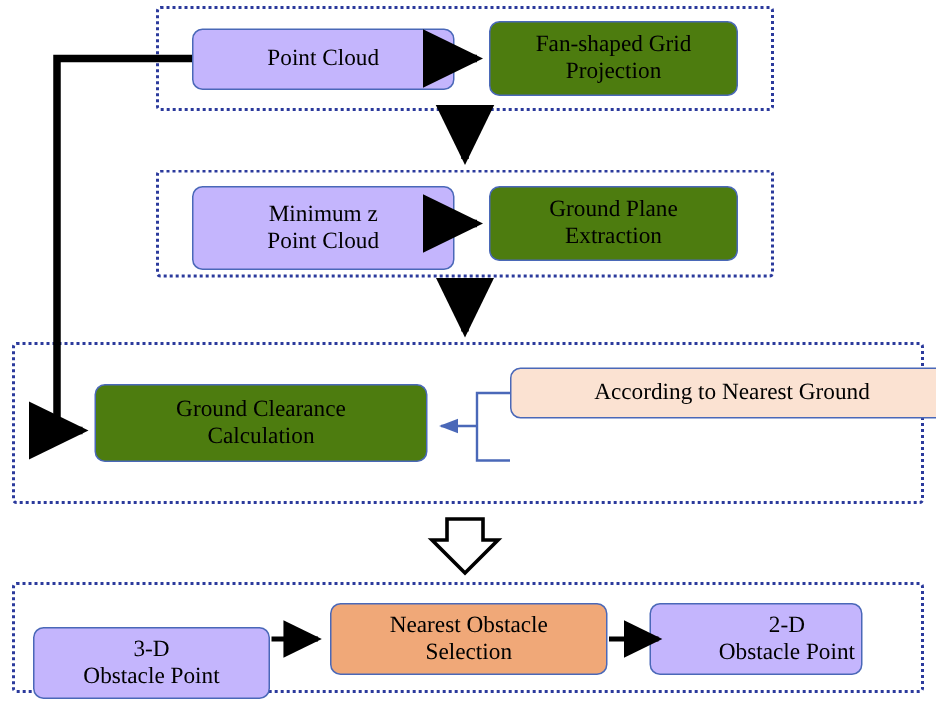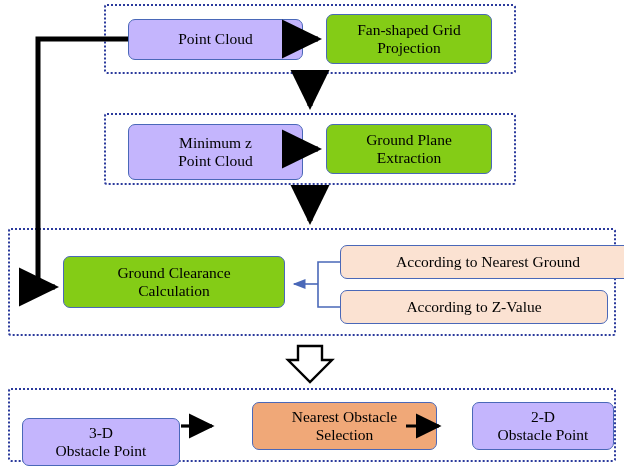--- a/index.html
+++ b/index.html
@@ -37,21 +37,21 @@
     font-size: 15.5px;
     line-height: 1.18;
     color: #000000;
     padding: 2px 4px;
   }
   .node-gray {
     background: #c4b5fd;
     border: 1.5px solid #4a68b8;
   }
   .node-orange {
-    background: #84cc16;
+    background: #4d7c0f;
     border: 1.5px solid #4a68b8;
   }
   .node-lightorange {
     background: #fbe2d2;
     border: 1.5px solid #4a68b8;
   }
   .node-orange-dark {
     background: #f0a878;
     border: 1.5px solid #4a68b8;
   }
@@ -90,33 +90,30 @@
   </div>
 
   <div class="node node-orange" style="left:326px; top:124px; width:166px; height:50px;">
     <span>Ground Plane<br>Extraction</span>
   </div>
 
   <div class="node node-lightorange" style="left:340px; top:245px; width:296px; height:34px;">
     <span>According to Nearest Ground</span>
   </div>
 
-  <div class="node node-lightorange" style="left:340px; top:290px; width:268px; height:34px;">
-    <span>According to  Z-Value</span>
-  </div>
 
   <div class="node node-gray" style="left:22px; top:418px; width:158px; height:48px;">
     <span>3-D<br>Obstacle Point</span>
   </div>
 
-  <div class="node node-orange-dark" style="left:220px; top:402px; width:185px; height:48px;margin-left:32px;">
+  <div class="node node-orange-dark" style="left:220px; top:402px; width:185px; height:48px;">
     <span>Nearest Obstacle<br>Selection</span>
   </div>
 
-  <div class="node node-gray" style="left:472px; top:402px; width:142px; height:48px;">
+  <div class="node node-gray" style="left:433px; top:402px; width:142px; height:48px;justify-content:flex-end;">
     <span>2-D<br>Obstacle Point</span>
   </div>
 
   <svg class="arrows" viewBox="0 0 624 468">
     <defs>
       <marker id="ah" markerWidth="9" markerHeight="9" refX="7.2" refY="4.5" orient="auto">
         <path d="M0,0.6 L8,4.5 L0,8.4 z" fill="#000"></path>
       </marker>
       <marker id="ahs" markerWidth="9" markerHeight="9" refX="7.2" refY="4.5" orient="auto">
         <path d="M0,1.4 L8,4.5 L0,7.6 z" fill="#4a68b8"></path>

